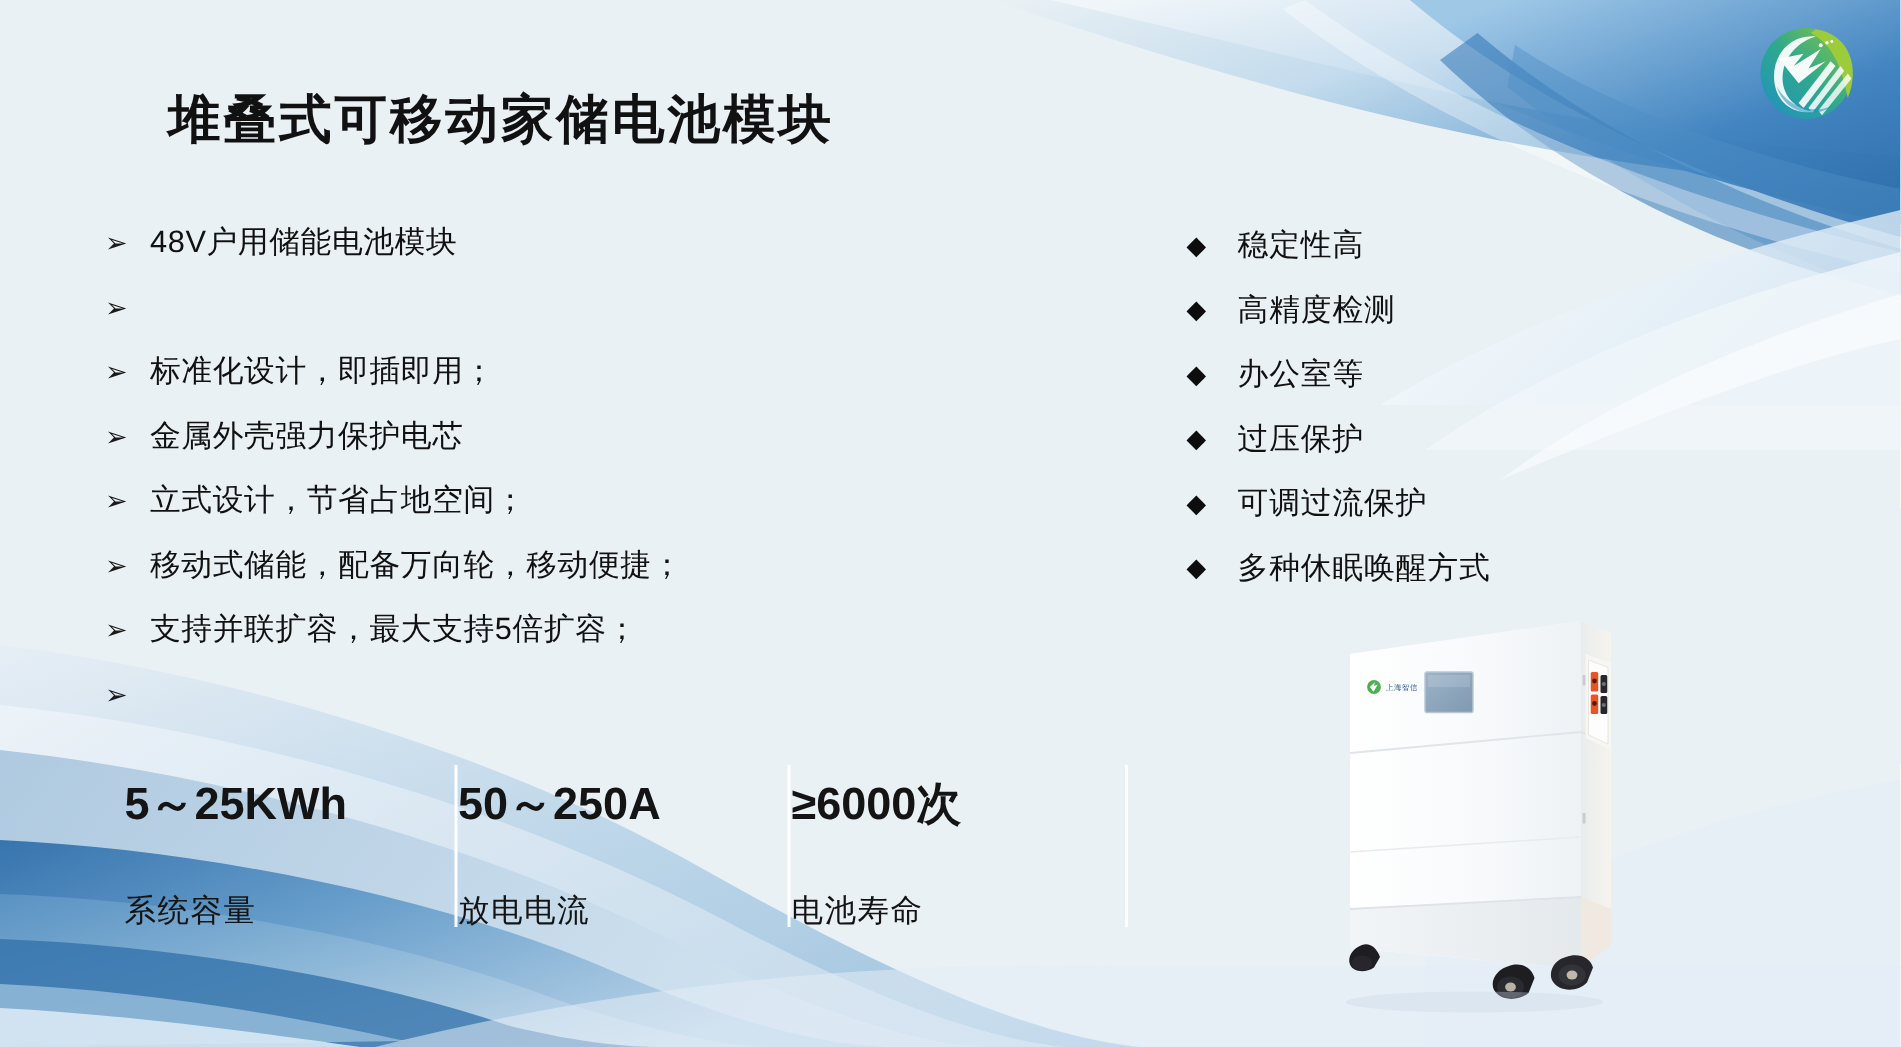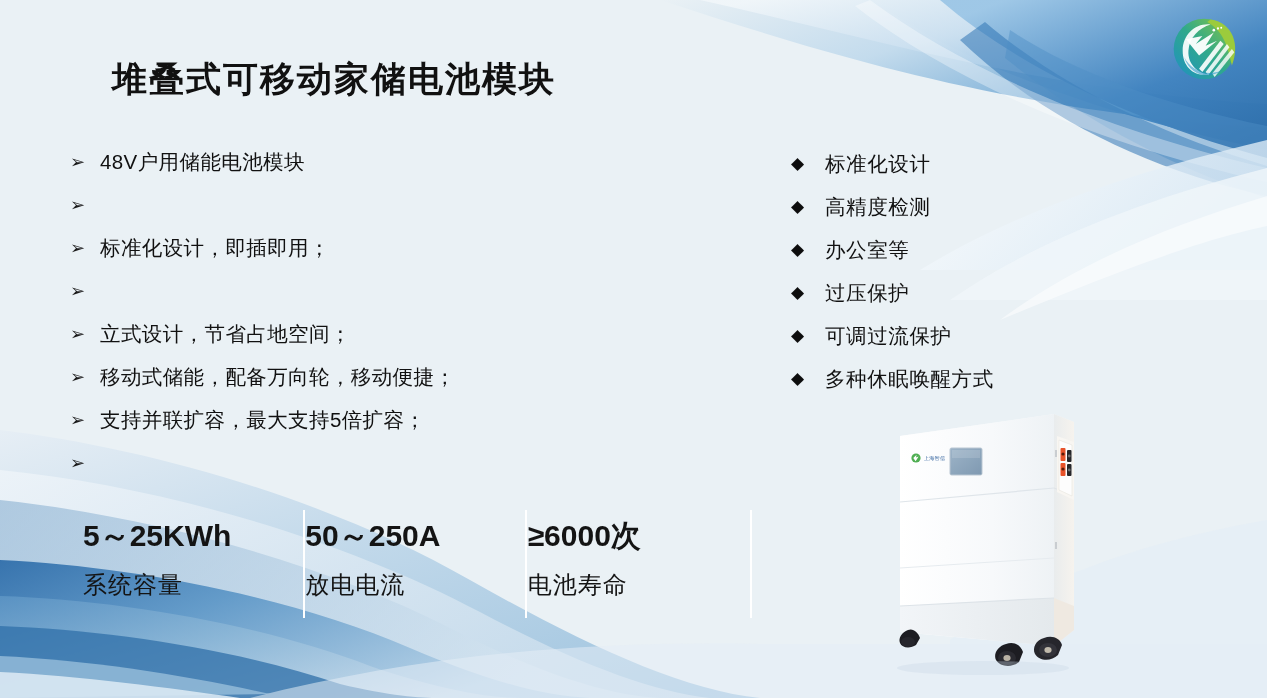--- a/index.html
+++ b/index.html
@@ -123,22 +123,22 @@
   }
   .stat-value {
     margin-top: 8px;
     font-size: 30px;
     font-weight: 700;
     color: #141414;
     letter-spacing: 0px;
     white-space: nowrap;
   }
   .stat-label {
-    margin-top: 12px;
-    font-size: 24px;
+    margin-top: 36px;
+    font-size: 21px;
     color: #141414;
     letter-spacing: 1px;
     white-space: nowrap;
     font-family: Liberation Serif, serif;
   }
   .stat-divider {
     position: absolute;
     top: 2px;
     width: 2px;
     height: 108px;
@@ -292,20 +292,21 @@
     </div>
     <div class="feature-item">
       <span class="feature-bullet">➢</span>
     </div>
     <div class="feature-item">
       <span class="feature-bullet">➢</span>
       <span class="feature-text">标准化设计，即插即用；</span>
     </div>
     <div class="feature-item">
       <span class="feature-bullet">➢</span>
+      <span class="feature-text">金属外壳强力保护电芯</span>
     </div>
     <div class="feature-item">
       <span class="feature-bullet">➢</span>
       <span class="feature-text">立式设计，节省占地空间；</span>
     </div>
     <div class="feature-item">
       <span class="feature-bullet">➢</span>
       <span class="feature-text">移动式储能，配备万向轮，移动便捷；</span>
     </div>
     <div class="feature-item">
@@ -313,21 +314,21 @@
       <span class="feature-text">支持并联扩容，最大支持5倍扩容；</span>
     </div>
     <div class="feature-item">
       <span class="feature-bullet">➢</span>
     </div>
   </div>
 
   <div id="protection-list">
     <div class="protection-item">
       <span class="protection-bullet">◆</span>
-      <span class="protection-text">标准化设计</span>
+      <span class="protection-text">稳定性高</span>
     </div>
     <div class="protection-item">
       <span class="protection-bullet">◆</span>
       <span class="protection-text">高精度检测</span>
     </div>
     <div class="protection-item">
       <span class="protection-bullet">◆</span>
       <span class="protection-text">办公室等</span>
     </div>
     <div class="protection-item">

